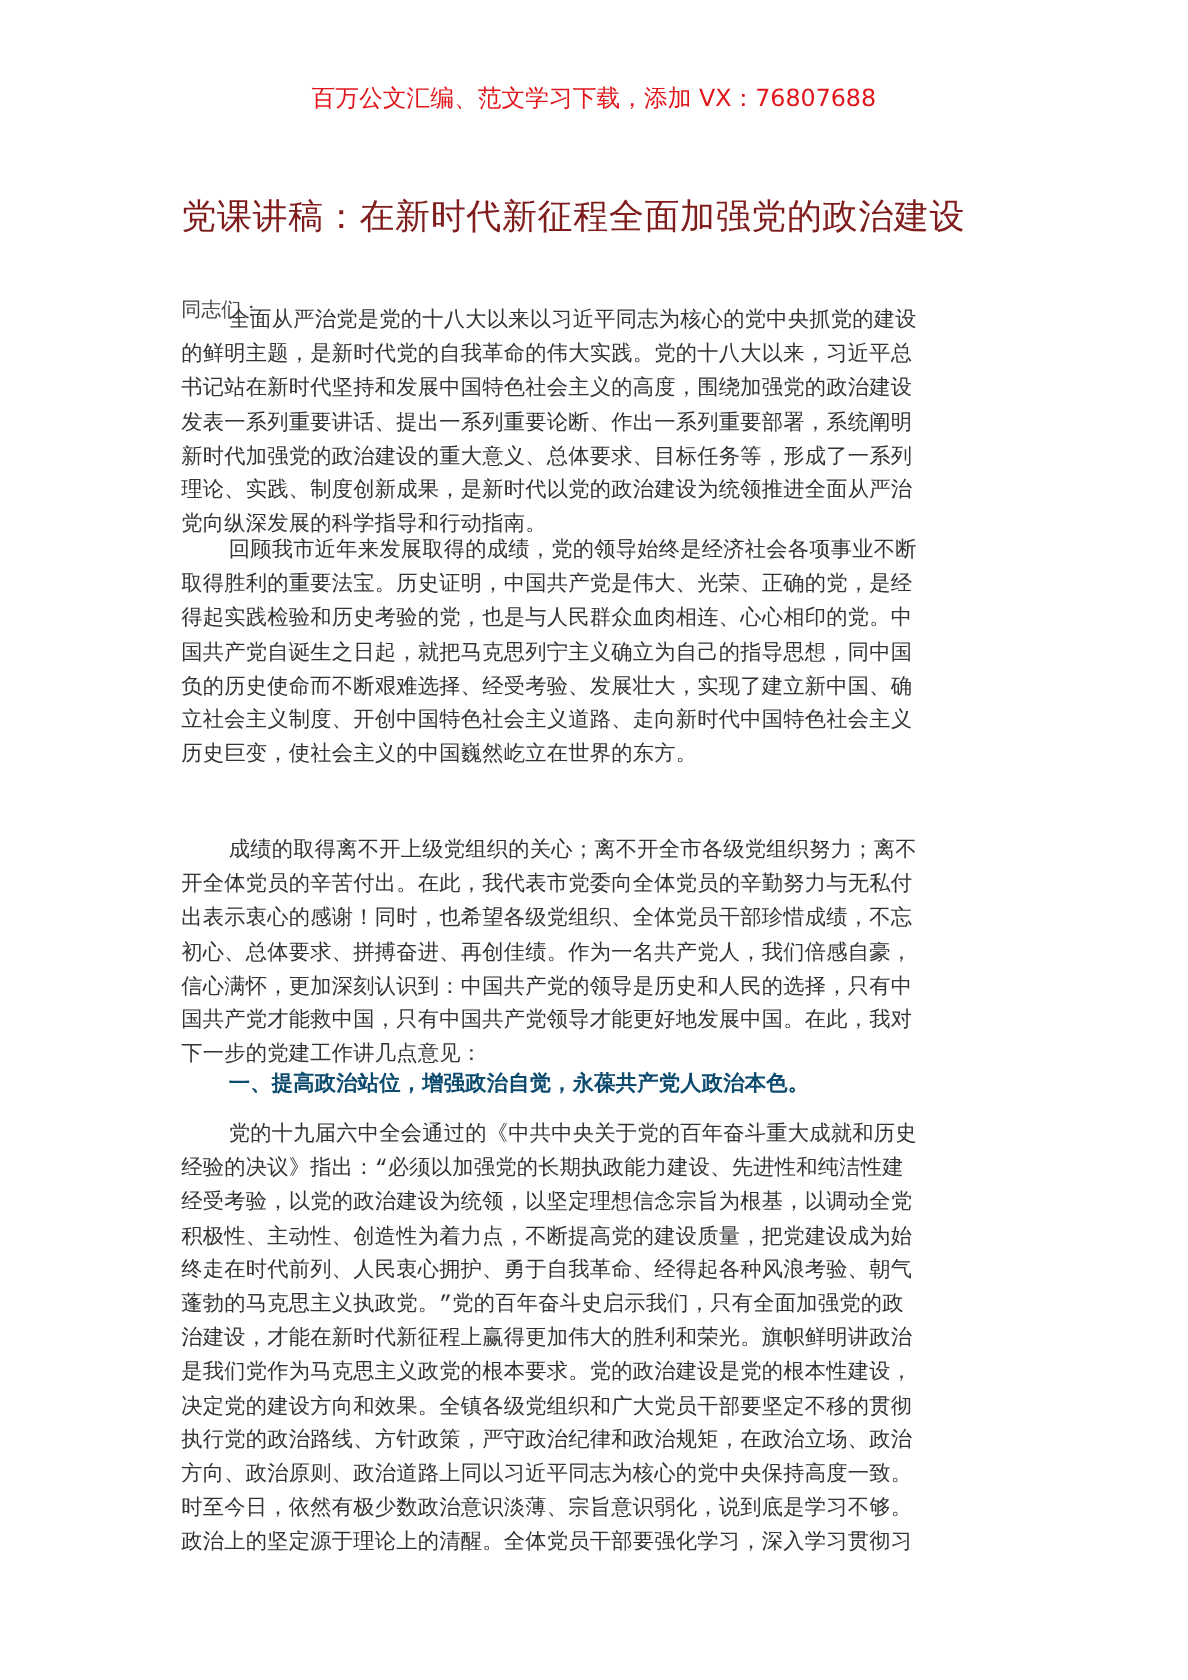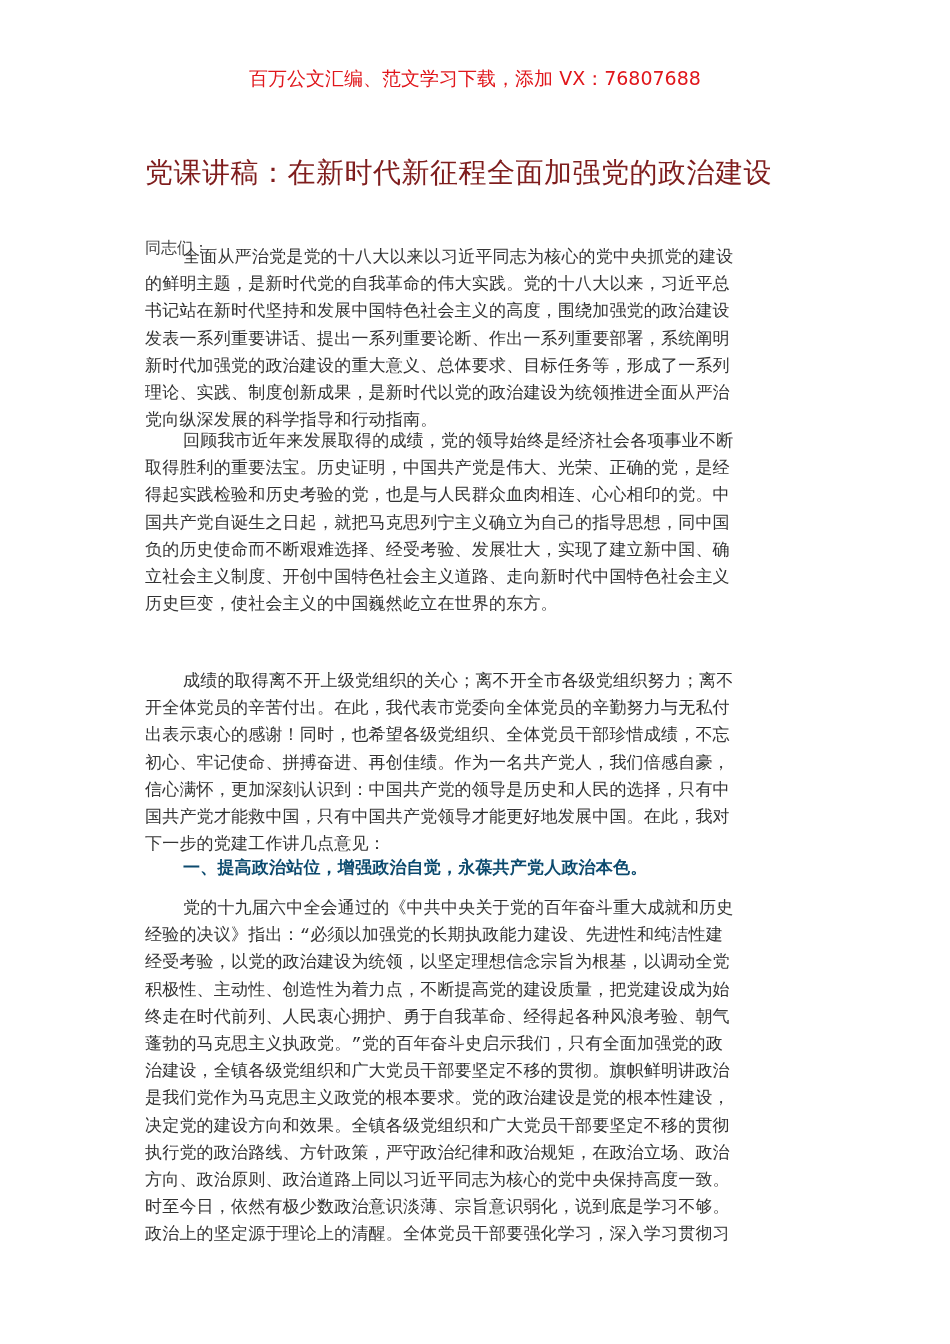--- a/index.html
+++ b/index.html
@@ -53,38 +53,38 @@
     <span class="line">国共产党自诞生之日起，就把马克思列宁主义确立为自己的指导思想，同中国</span>
     <span class="line">负的历史使命而不断艰难选择、经受考验、发展壮大，实现了建立新中国、确</span>
     <span class="line">立社会主义制度、开创中国特色社会主义道路、走向新时代中国特色社会主义</span>
     <span class="line">历史巨变，使社会主义的中国巍然屹立在世界的东方。</span>
   </div>
 
   <div class="body" style="top:668px;">
     <span class="line indent">成绩的取得离不开上级党组织的关心；离不开全市各级党组织努力；离不</span>
     <span class="line">开全体党员的辛苦付出。在此，我代表市党委向全体党员的辛勤努力与无私付</span>
     <span class="line">出表示衷心的感谢！同时，也希望各级党组织、全体党员干部珍惜成绩，不忘</span>
-    <span class="line">初心、牢记使命、拼搏奋进、再创佳绩。作为一名共产党人，我们倍感自豪，</span>
+    <span class="line">初心、总体要求、拼搏奋进、再创佳绩。作为一名共产党人，我们倍感自豪，</span>
     <span class="line">信心满怀，更加深刻认识到：中国共产党的领导是历史和人民的选择，只有中</span>
     <span class="line">国共产党才能救中国，只有中国共产党领导才能更好地发展中国。在此，我对</span>
     <span class="line">下一步的党建工作讲几点意见：</span>
   </div>
 
   <div class="body" style="top:855px;">
     <span class="line indent heading">一、提高政治站位，增强政治自觉，永葆共产党人政治本色。</span>
   </div>
 
   <div class="body" style="top:895px;">
     <span class="line indent">党的十九届六中全会通过的《中共中央关于党的百年奋斗重大成就和历史</span>
     <span class="line">经验的决议》指出：“必须以加强党的长期执政能力建设、先进性和纯洁性建</span>
     <span class="line">经受考验，以党的政治建设为统领，以坚定理想信念宗旨为根基，以调动全党</span>
     <span class="line">积极性、主动性、创造性为着力点，不断提高党的建设质量，把党建设成为始</span>
     <span class="line">终走在时代前列、人民衷心拥护、勇于自我革命、经得起各种风浪考验、朝气</span>
     <span class="line">蓬勃的马克思主义执政党。”党的百年奋斗史启示我们，只有全面加强党的政</span>
-    <span class="line">治建设，全镇各级党组织和广大党员干部要坚定不移的贯彻。旗帜鲜明讲政治</span>
+    <span class="line">治建设，才能在新时代新征程上赢得更加伟大的胜利和荣光。旗帜鲜明讲政治</span>
     <span class="line">是我们党作为马克思主义政党的根本要求。党的政治建设是党的根本性建设，</span>
     <span class="line">决定党的建设方向和效果。全镇各级党组织和广大党员干部要坚定不移的贯彻</span>
     <span class="line">执行党的政治路线、方针政策，严守政治纪律和政治规矩，在政治立场、政治</span>
     <span class="line">方向、政治原则、政治道路上同以习近平同志为核心的党中央保持高度一致。</span>
     <span class="line">时至今日，依然有极少数政治意识淡薄、宗旨意识弱化，说到底是学习不够。</span>
     <span class="line">政治上的坚定源于理论上的清醒。全体党员干部要强化学习，深入学习贯彻习</span>
   </div>
 
 </div>
 

